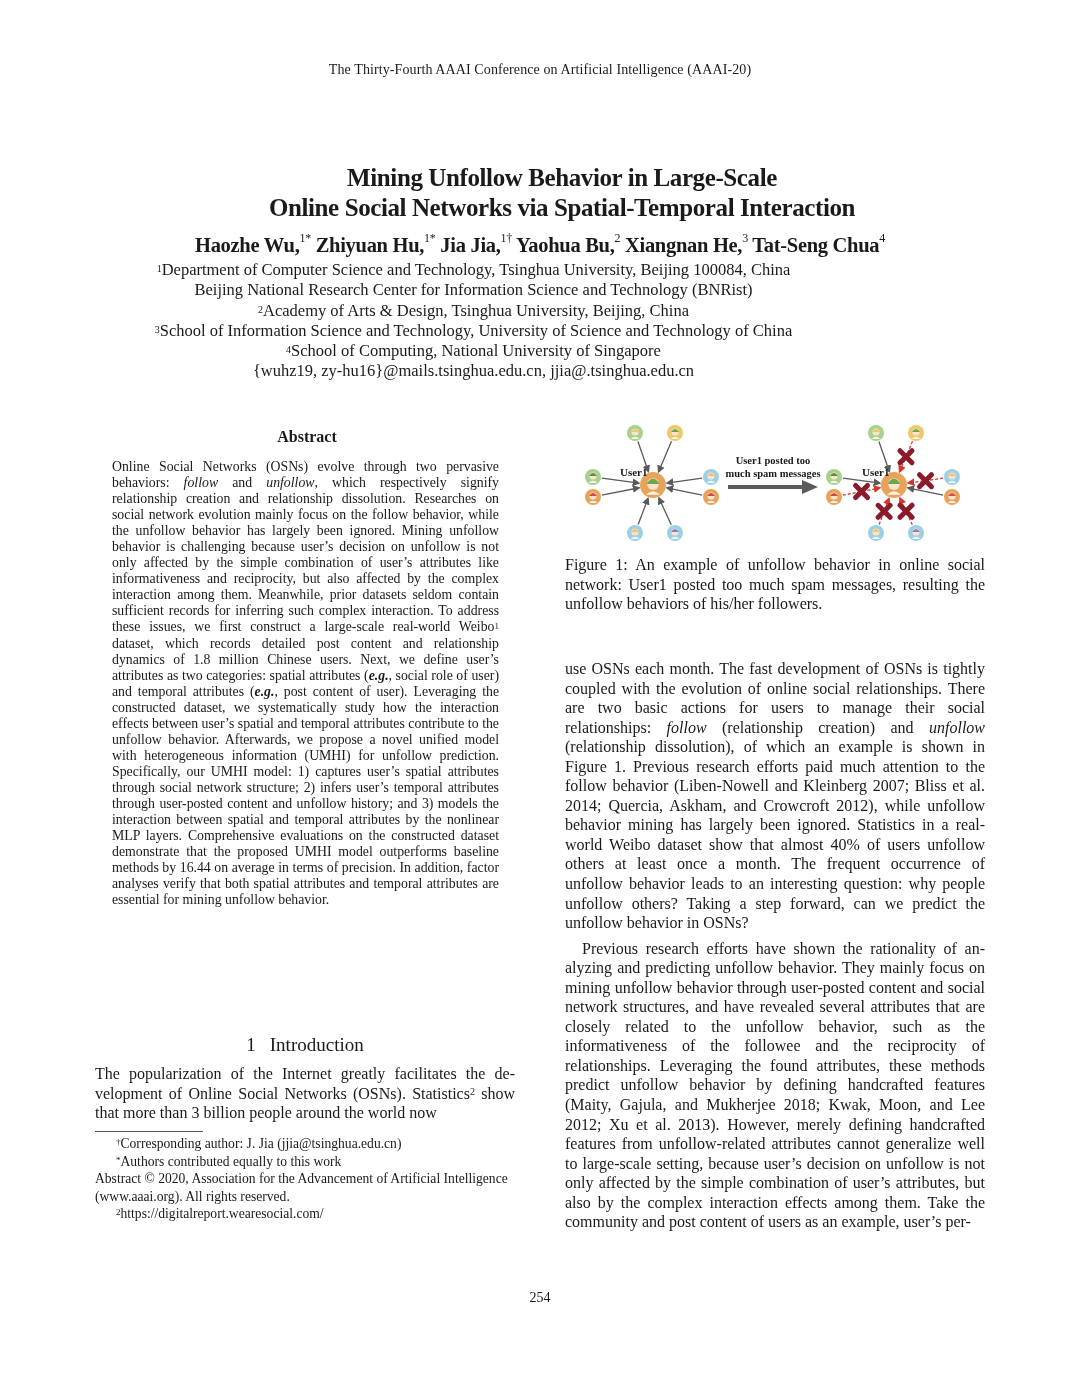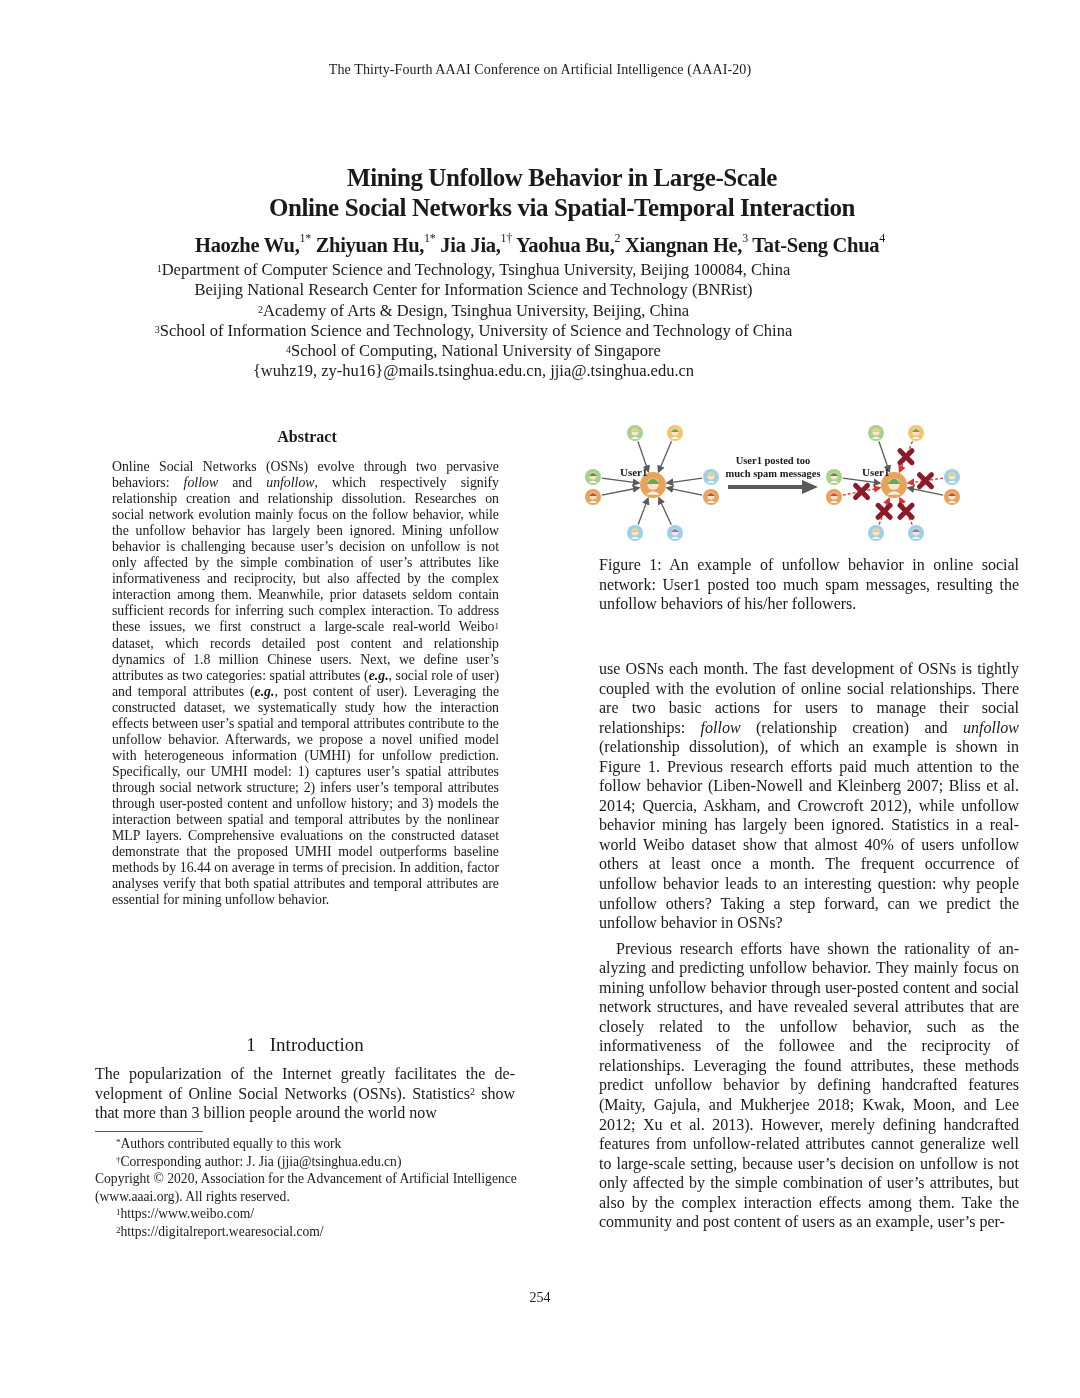--- a/index.html
+++ b/index.html
@@ -10,21 +10,21 @@
   .title { position: absolute; top: 163px; left: 0; width: 1080px; text-align: center;
            font-size: 25px; font-weight: bold; line-height: 30px; letter-spacing: -0.4px; padding-left: 22px; }
   .authors { position: absolute; top: 234px; left: 0; width: 1080px; text-align: center;
              font-size: 20.5px; font-weight: bold; letter-spacing: -0.3px; }
   .authors sup { font-size: 12px; font-weight: normal; vertical-align: top; position: relative; top: -3px; }
   .affils { position: absolute; top: 260px; left: 0; width: 947px; text-align: center;
             font-size: 16.5px; line-height: 20.3px; }
   .affils sup { font-size: 10px; vertical-align: top; position: relative; top: -1px; }
 
   .col-left { position: absolute; left: 115px; width: 384px; }
-  .col-right { position: absolute; left: 565px; width: 420px; margin-left: 34px; }
+  .col-right { position: absolute; left: 565px; width: 420px; }
 
   .abstract-head { top: 428px; text-align: center; font-weight: bold; font-size: 16px; }
   .abstract-body { top: 459px; font-size: 13.8px; line-height: 16.05px; text-align: justify;
                    left: 112px; width: 387px; hyphens: manual; }
   .abstract-body p { margin: 0; }
 
   .intro-head { top: 1034px; text-align: center; font-size: 19px; font-weight: normal; }
   .intro-head .num { margin-right: 14px; }
   .intro-body { top: 1064px; left: 95px; width: 420px; font-size: 16px; line-height: 19.6px;
                 text-align: justify; }
@@ -82,24 +82,23 @@
 
 <div class="col-left intro-head" style="left:95px;width:420px;">
   <span class="num">1</span><span>Introduction</span>
 </div>
 <div class="col-left intro-body">
   <p><span>The popularization of the Internet greatly facilitates the de­velopment of Online Social Networks (OSNs). Statistics</span><sup>2</sup><span> show that more than 3 billion people around the world now</span></p>
 </div>
 
 <div class="footnote-rule"></div>
 <div class="footnotes">
+  <p class="ind"><sup>†</sup><span>Corresponding author: J. Jia (jjia@tsinghua.edu.cn)</span></p>
   <p class="ind"><sup>*</sup><span>Authors contributed equally to this work</span></p>
-  <p class="ind"><sup>†</sup><span>Corresponding author: J. Jia (jjia@tsinghua.edu.cn)</span></p>
-  <p>Copyright © 2020, Association for the Advancement of Artificial Intelligence (www.aaai.org). All rights reserved.</p>
-  <p class="ind"><sup>1</sup><span>https://www.weibo.com/</span></p>
+  <p>Abstract © 2020, Association for the Advancement of Artificial Intelligence (www.aaai.org). All rights reserved.</p>
   <p class="ind"><sup>2</sup><span>https://digitalreport.wearesocial.com/</span></p>
 </div>
 
 <div class="figure">
   <svg id="fig-svg" width="400" height="130" viewBox="0 0 400 130">
     <defs>
       <marker id="arrGray" markerWidth="6" markerHeight="6" refX="5" refY="3" orient="auto">
         <path d="M0,0 L6,3 L0,6 Z" fill="#5a5a5a"></path>
       </marker>
       <marker id="arrRed" markerWidth="6" markerHeight="6" refX="5" refY="3" orient="auto">

